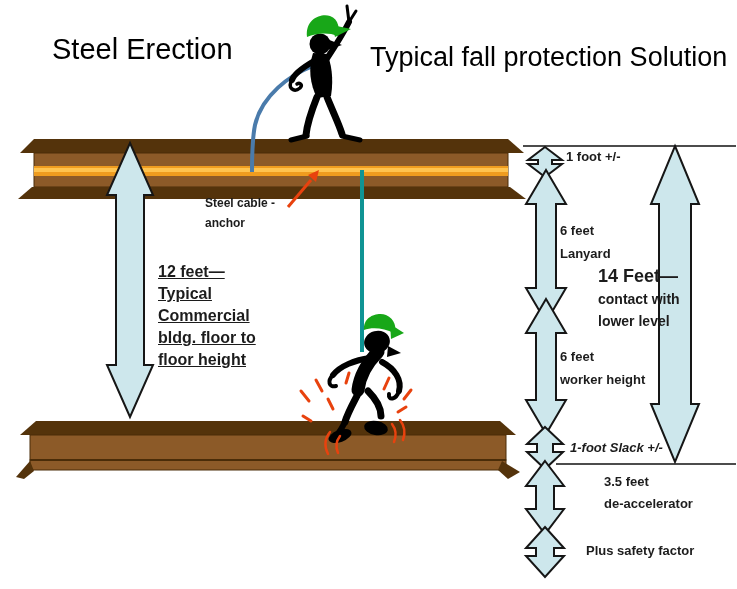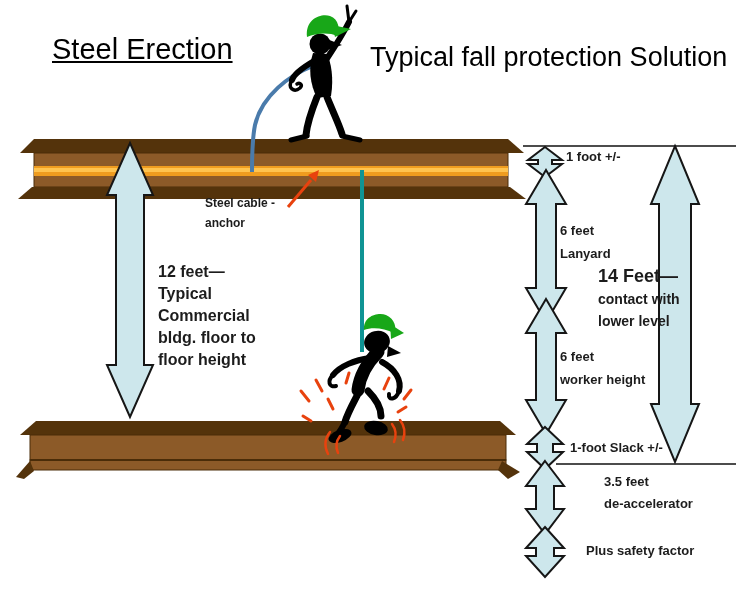--- a/index.html
+++ b/index.html
@@ -1,28 +1,28 @@
 <!DOCTYPE html>
 <html style="--ink: #1c1c1c; --arrow_fill: #cde7ec; --beam_dark: #54330b; --beam_mid: #8c5a28; --stripe: #ef9c1f; --stripe_bright: #ffc34f; --cable_blue: #4a7bab; --cable_teal: #0f9494; --cap_green: #18a718; --impact_red: #e8420e;"><head>
 <meta charset="utf-8">
 <style>
   html,body{margin:0;padding:0;background:#ffffff;}
   #stage{position:relative;width:737px;height:589px;background:#fff;overflow:hidden;
          font-family:"Liberation Sans",sans-serif;color:var(--ink,#1c1c1c);}
   .lbl{position:absolute;font-weight:bold;font-size:13px;line-height:23px;white-space:nowrap;}
-  #title{position:absolute;left:52px;top:33px;font-size:29px;font-weight:500;color:#000;letter-spacing:0px;text-decoration:underline;}
+  #title{position:absolute;left:52px;top:33px;font-size:29px;font-weight:500;color:#000;letter-spacing:0px;}
   #subtitle{position:absolute;left:370px;top:42px;font-size:27px;font-weight:500;color:#000;}
-  #lbl-12feet{left:158px;top:261px;font-size:16px;line-height:22px;}
+  #lbl-12feet{left:158px;top:261px;font-size:16px;line-height:22px;text-decoration:underline;}
   #lbl-anchor{left:205px;top:193px;font-size:12px;line-height:20px;}
   #lbl-1foot{left:566px;top:145px;}
   #lbl-lanyard{left:560px;top:219px;}
   #lbl-14feet{left:598px;top:264px;font-size:18px;line-height:24px;}
   #lbl-14feet .sub{font-size:14px;line-height:22px;}
   #lbl-worker{left:560px;top:345px;}
-  #lbl-slack{left:570px;top:436px;}
+  #lbl-slack{left:570px;top:436px;font-style:italic;}
   #lbl-decel{left:564px;top:471px;line-height:22px;margin-left:40px;}
   #lbl-safety{left:564px;top:539px;padding-left:22px;}
   svg{position:absolute;left:0;top:0;}
   .marrow{fill:var(--arrow_fill);stroke:#161616;stroke-width:2;stroke-linejoin:miter;}
   .beam-dark{fill:var(--beam_dark);}
   .beam-mid{fill:var(--beam_mid);stroke:#4a2c08;stroke-width:1;}
   .stripe{fill:var(--stripe);}
   .stripe-b{fill:var(--stripe_bright);}
   .stick{stroke:#000;fill:none;stroke-linecap:round;}
   .redmark{stroke:var(--impact_red);fill:none;stroke-linecap:round;}

